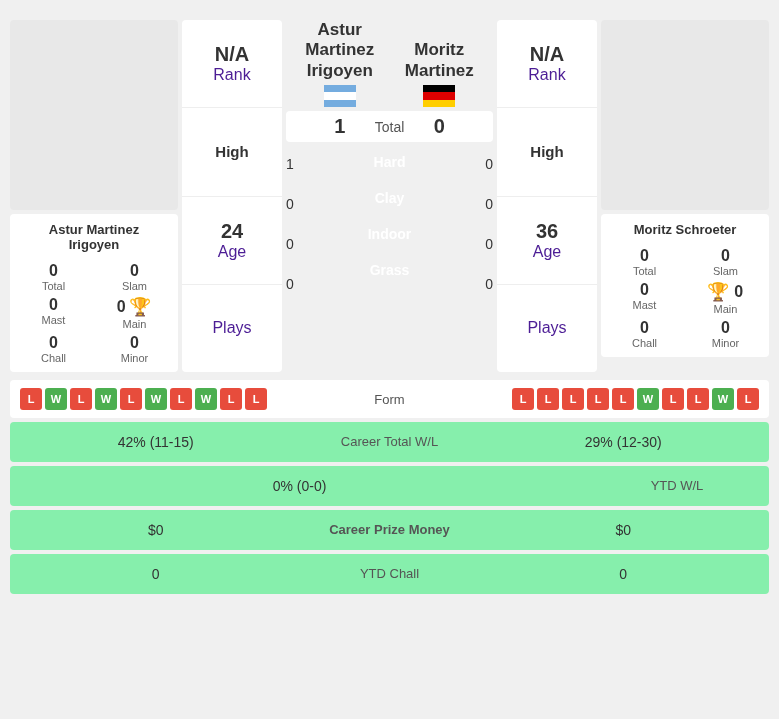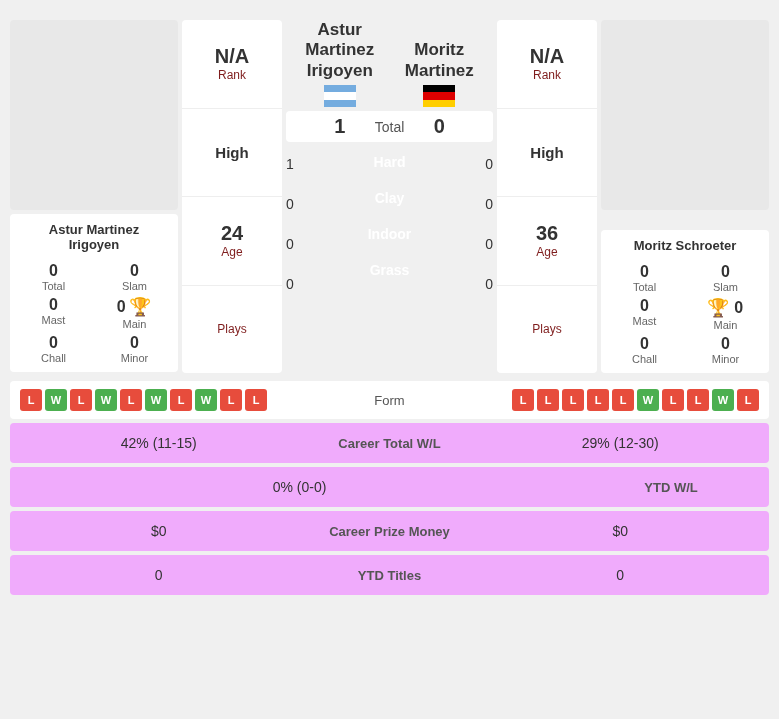--- a/index.html
+++ b/index.html
@@ -125,39 +125,39 @@
       font-size: 11px;
       font-weight: bold;
       color: #fff;
     }
 
     .form-badge.L { background: #e74c3c; }
     .form-badge.W { background: #4caf50; }
 
     .stats-row {
       display: flex;
-      align-items: flex-end;
-      background: #f0abfc;
+      align-items: flex-start;
+      background: #86efac;
       border-radius: 4px;
       margin-bottom: 4px;
-      padding: 12px 8px;
+      padding: 12px 2px;
     }
 
     .stats-row .left-val {
       flex: 1;
       text-align: center;
       font-size: 14px;
       color: #333;
     }
 
     .stats-row .row-label {
       width: 180px;
       text-align: center;
       font-size: 13px;
-      font-weight: bold;
+      font-weight: normal;
       color: #555;
     }
 
     .stats-row .right-val {
       flex: 1;
       text-align: center;
       font-size: 14px;
       color: #333;
     }
 
@@ -196,21 +196,21 @@
       display: flex;
       flex-direction: column;
       align-items: center;
     }
 
     .right-player-col {
       width: 168px;
       flex-shrink: 0;
       display: flex;
       flex-direction: column;
-      gap: 20px;
+      gap: 4px;
     }
 
     .right-player-photo-card {
       background: #fff;
       border-radius: 4px;
       overflow: hidden;
     }
 
     .right-player-info-card {
       background: #fff;
@@ -339,22 +339,22 @@
       border-bottom: none;
     }
 
     .side-panel-val {
       font-size: 20px;
       font-weight: bold;
       color: #333;
     }
 
     .side-panel-lbl {
-      font-size: 12px;
-      color: #7f1d1d;
+      font-size: 16px;
+      color: #4c1d95;
     }
 
   </style>
 </head>
 <body>
 
 <div class="comparison-container">
 
   <div class="main-layout">
       <div class="left-player-col">
@@ -574,19 +574,19 @@
     </div>
 
     <div class="stats-row">
       <div class="left-val">$0</div>
       <div class="row-label" style="font-weight:bold;">Career Prize Money</div>
       <div class="right-val">$0</div>
     </div>
 
     <div class="stats-row">
       <div class="left-val">0</div>
-      <div class="row-label">YTD Titles</div>
+      <div class="row-label">YTD Chall</div>
       <div class="right-val">0</div>
     </div>
 
   </div>
 
 </div>
 
 </body></html>

